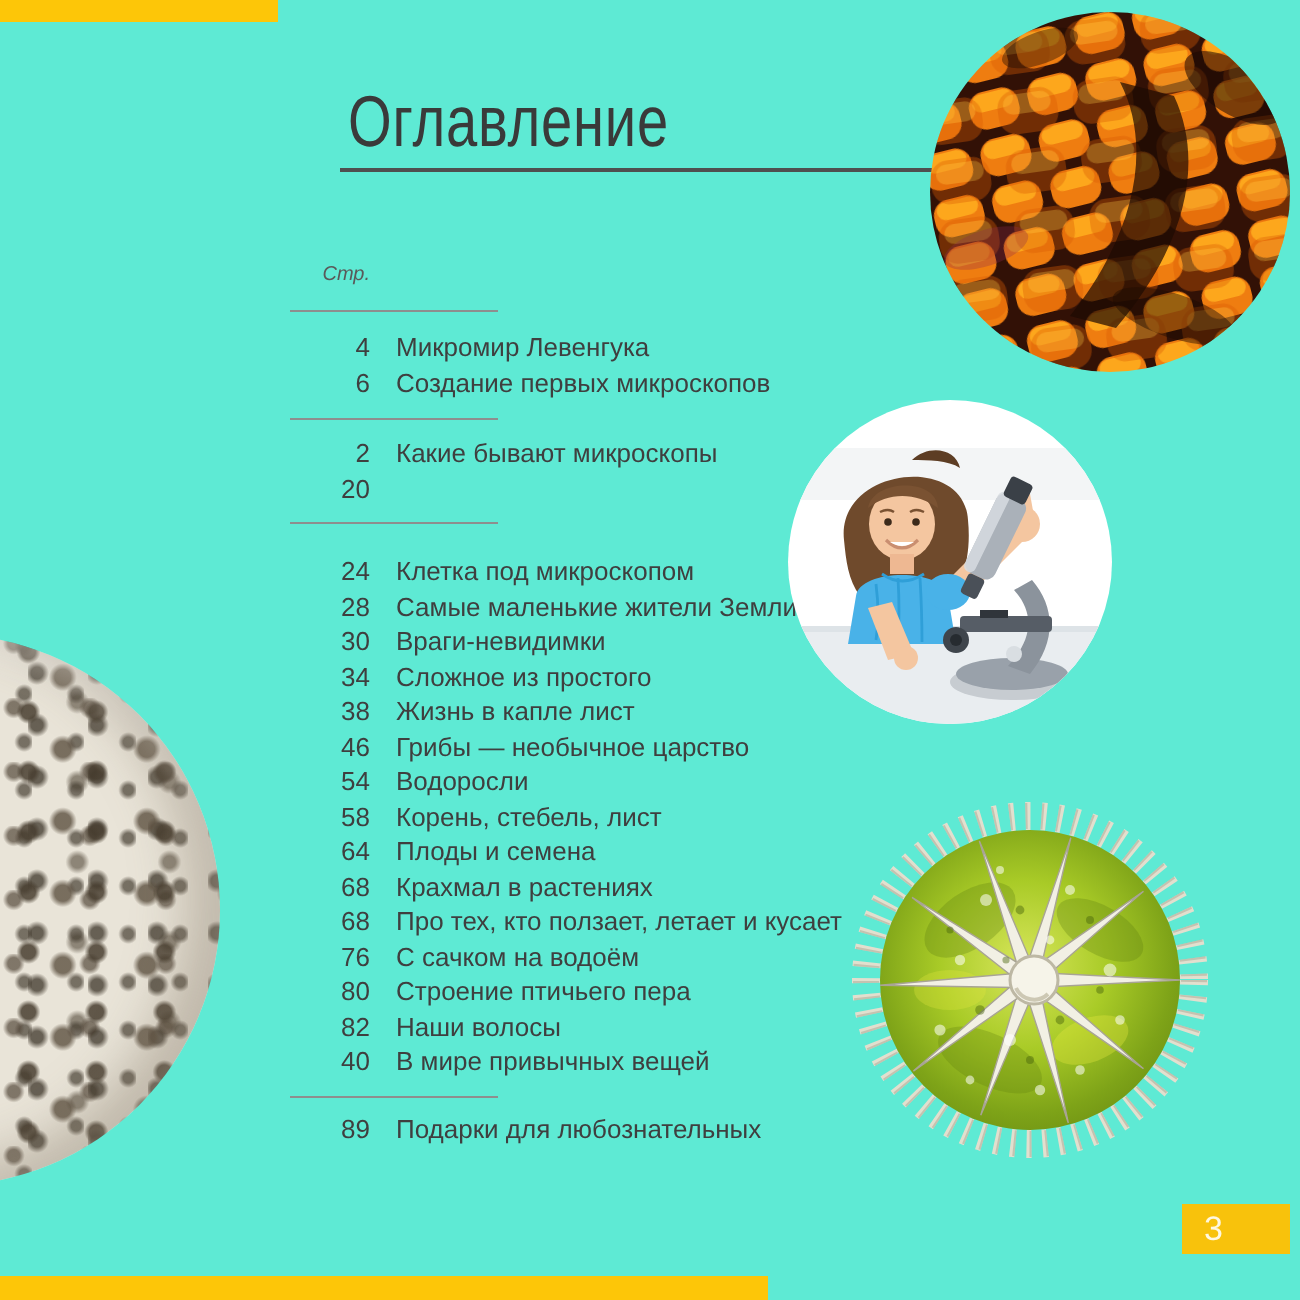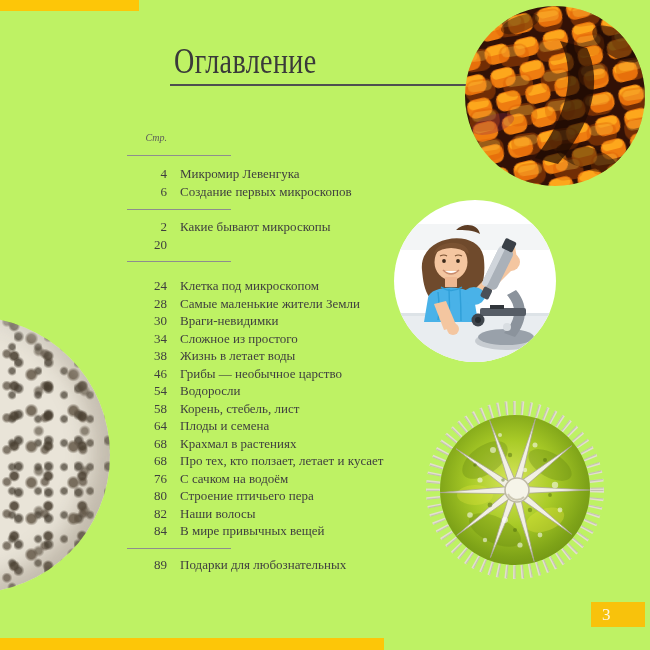--- a/index.html
+++ b/index.html
@@ -1,32 +1,32 @@
 <!DOCTYPE html>
 <html><head>
 <meta charset="utf-8">
 <style>
   html,body{margin:0;padding:0;}
   body{width:650px;height:650px;position:relative;overflow:hidden;background:#ffffff;
        font-family:"Liberation Sans","DejaVu Sans",sans-serif;}
-  .canvas{position:absolute;inset:0;width:650px;height:650px;background:#bef264;overflow:hidden;font-family:Liberation Serif, serif;}
+  .canvas{position:absolute;inset:0;width:650px;height:650px;background:#5eead4;overflow:hidden;}
 
   
   .bar{position:absolute;background:#fdc608;}
   .bar.top{left:0;top:0;width:139px;height:11px;}
   .bar.bottom{left:0;top:638px;width:384px;height:12px;}
 
   
   .page-title{position:absolute;left:174px;top:42px;margin:0;font-size:36px;font-weight:400;
       color:#3a3a3a;letter-spacing:.5px;line-height:38px;transform:scaleX(.78);transform-origin:left top;
       white-space:nowrap;}
   .title-rule{position:absolute;left:170px;top:84px;width:296px;height:2px;background:#4f4f4f;}
 
   
-  .toc{position:absolute;left:127px;top:132px;width:300px;color:#3f3f3f;}
+  .toc{position:absolute;left:145px;top:132px;width:300px;color:#3f3f3f;}
   .str{height:16px;width:40px;text-align:right;font-size:10px;font-style:italic;color:#5a5a5a;}
   .divider{width:104px;height:1px;background:#8e8e8e;}
   .d1{margin-top:7px;}.d2{margin-top:9px;}.d3{margin-top:8px;}.d4{margin-top:8px;}
   .toc-group{margin-top:8px;}
   .toc-group.g0{margin-top:9px;}
   .toc-group.g2{margin-top:15px;}
   .toc-group.g3{margin-top:7px;}
   .row{display:flex;align-items:center;height:17.5px;font-size:13px;line-height:17.5px;}
   .row .num{width:40px;text-align:right;flex:0 0 40px;}
   .row .lbl{margin-left:13px;white-space:nowrap;}
@@ -106,21 +106,21 @@
       <span class="lbl">Враги-невидимки</span>
     </div>
 
     <div class="row">
       <span class="num">34</span>
       <span class="lbl">Сложное из простого</span>
     </div>
 
     <div class="row">
       <span class="num">38</span>
-      <span class="lbl">Жизнь в летает воды</span>
+      <span class="lbl">Жизнь в капле лист</span>
     </div>
 
 
     <div class="row">
       <span class="num">46</span>
       <span class="lbl">Грибы — необычное царство</span>
     </div>
 
     <div class="row">
       <span class="num">54</span>
@@ -156,21 +156,21 @@
       <span class="num">80</span>
       <span class="lbl">Строение птичьего пера</span>
     </div>
 
     <div class="row">
       <span class="num">82</span>
       <span class="lbl">Наши волосы</span>
     </div>
 
     <div class="row">
-      <span class="num">84</span>
+      <span class="num">40</span>
       <span class="lbl">В мире привычных вещей</span>
     </div>
   </div>
     <div class="divider d4"></div>
     <div class="toc-group g3">
     <div class="row">
       <span class="num">89</span>
       <span class="lbl">Подарки для любознательных</span>
     </div>
   </div>

